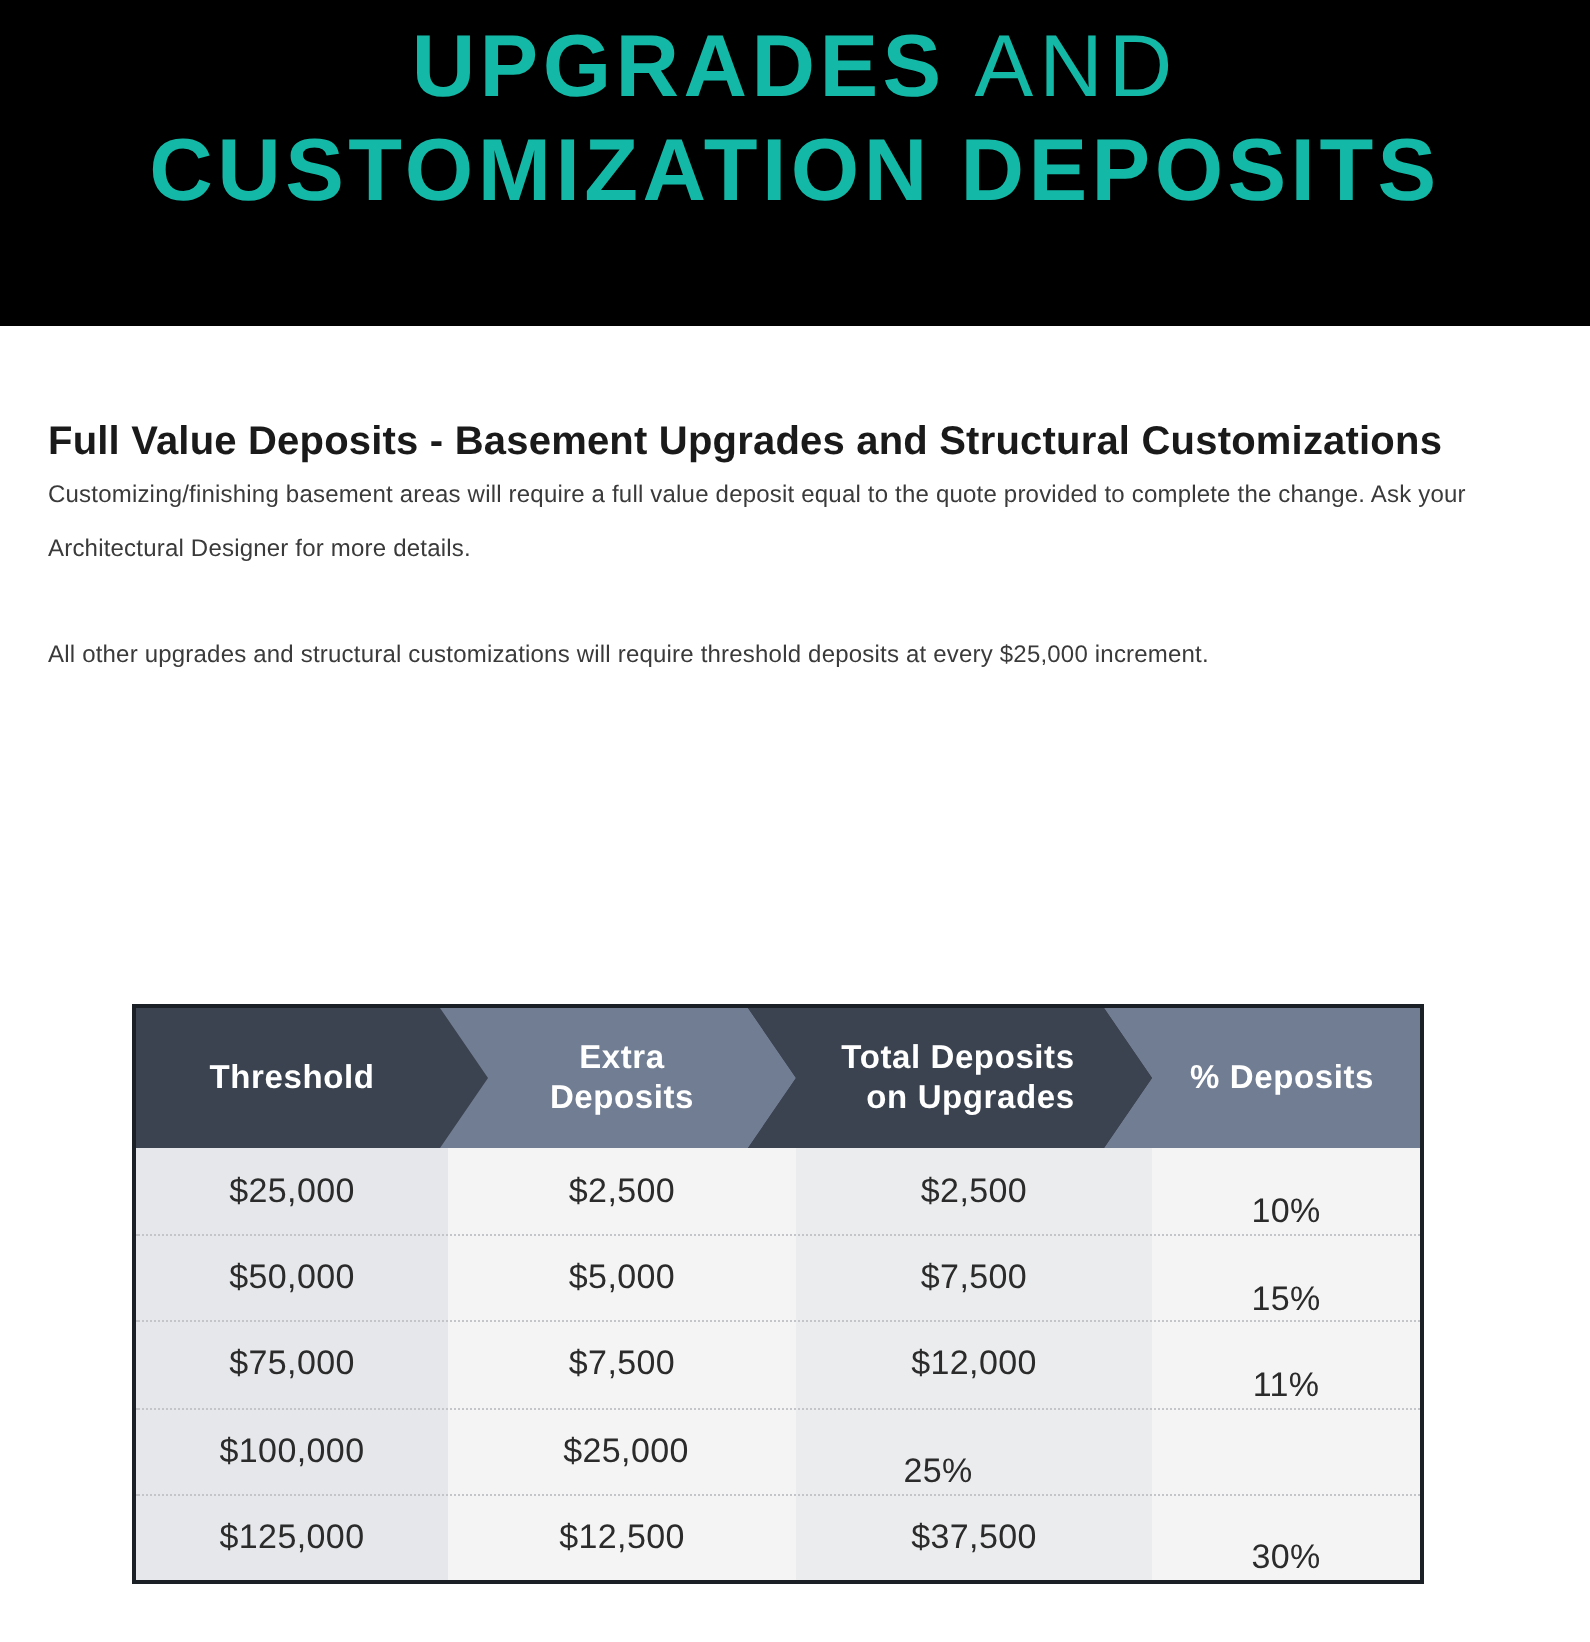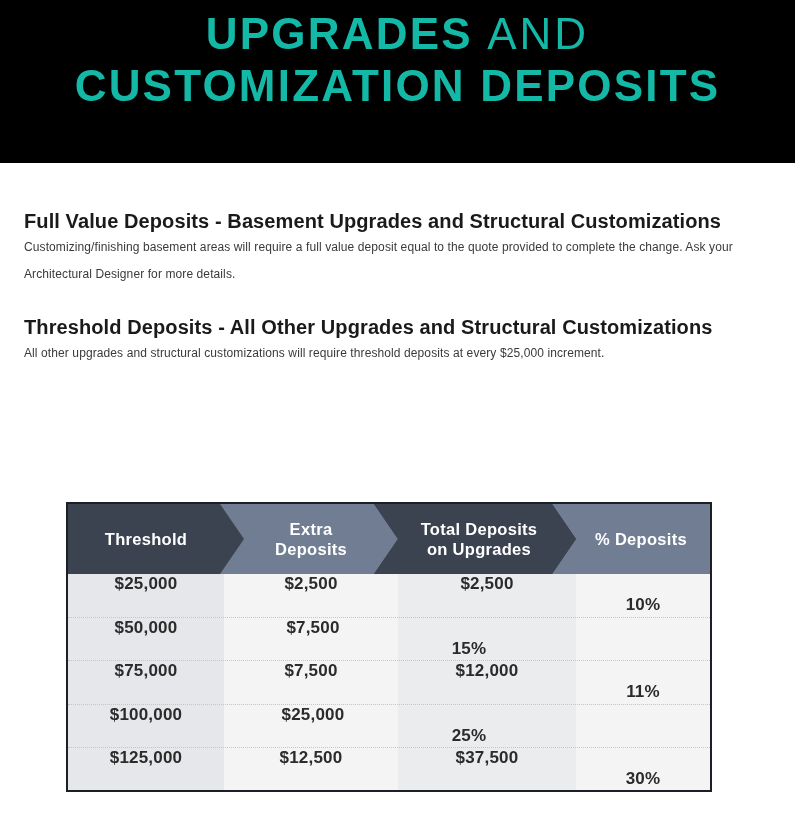--- a/index.html
+++ b/index.html
@@ -129,21 +129,21 @@
     clip-path: polygon(0 0, calc(100% - 24px) 0, 100% 50%, calc(100% - 24px) 100%, 0 100%, 24px 50%);
   }
   
   .seg4 {
     left: 484px; width: 158px;
     background: #717d92;
     z-index: 2;
     clip-path: polygon(0 0, 100% 0, 100% 100%, 0 100%, 24px 50%);
   }
   .seg2 .chev-label { transform: translateX(2px); }
-  .seg3 .chev-label { transform: translateX(4px); }
+  .seg3 .chev-label { transform: translateX(4px); text-align: right; }
   .seg4 .chev-label { transform: translateX(10px); }
 
   
   .tbody {
     position: relative;
     width: 100%;
     height: 216px;
     background: #f4f4f5;
   }
   
@@ -159,21 +159,21 @@
     left: 330px; top: 0;
     width: 178px; height: 100%;
     background: #ebecee;
     z-index: 0;
   }
   .trow {
     position: relative;
     z-index: 1;
     display: flex;
     height: 43.2px;
-    font-weight: bold;
+    align-items: center;
   }
   .trow + .trow { border-top: 1px dotted #c3c5c9; }
   .tcell {
     font-size: 17px;
     color: #2b2b2b;
     text-align: center;
     letter-spacing: 0.2px;
   }
   .c1 { width: 156px; }
   .c2 { width: 174px; }
@@ -195,21 +195,20 @@
   </div>
 
   <div class="body-wrap">
 
     <div class="para-block">
       <div class="para-head">Full Value Deposits - Basement Upgrades and Structural Customizations</div>
       <div class="para-body">Customizing/finishing basement areas will require a full value deposit equal to the quote provided to complete the change. Ask your Architectural Designer for more details.</div>
     </div>
 
     <div class="para-block">
-      <div class="para-head">Threshold Deposits - All Other Upgrades and Structural Customizations</div>
       <div class="para-body">All other upgrades and structural customizations will require threshold deposits at every $25,000 increment.</div>
     </div>
 
   </div>
 
   <div class="table-outer">
 
     <div class="thead">
       <div class="chev seg1">
         <span class="chev-label">Threshold</span>
@@ -233,20 +232,21 @@
 
       <div class="trow">
         <div class="tcell c1">$25,000</div>
         <div class="tcell c2">$2,500</div>
         <div class="tcell c3">$2,500</div>
         <div class="tcell c4">10%</div>
       </div>
 
       <div class="trow">
         <div class="tcell c1">$50,000</div>
+        <div class="tcell c2">$5,000</div>
         <div class="tcell c3">$7,500</div>
         <div class="tcell c4">15%</div>
       </div>
 
       <div class="trow">
         <div class="tcell c1">$75,000</div>
         <div class="tcell c2">$7,500</div>
         <div class="tcell c3">$12,000</div>
         <div class="tcell c4">11%</div>
       </div>

